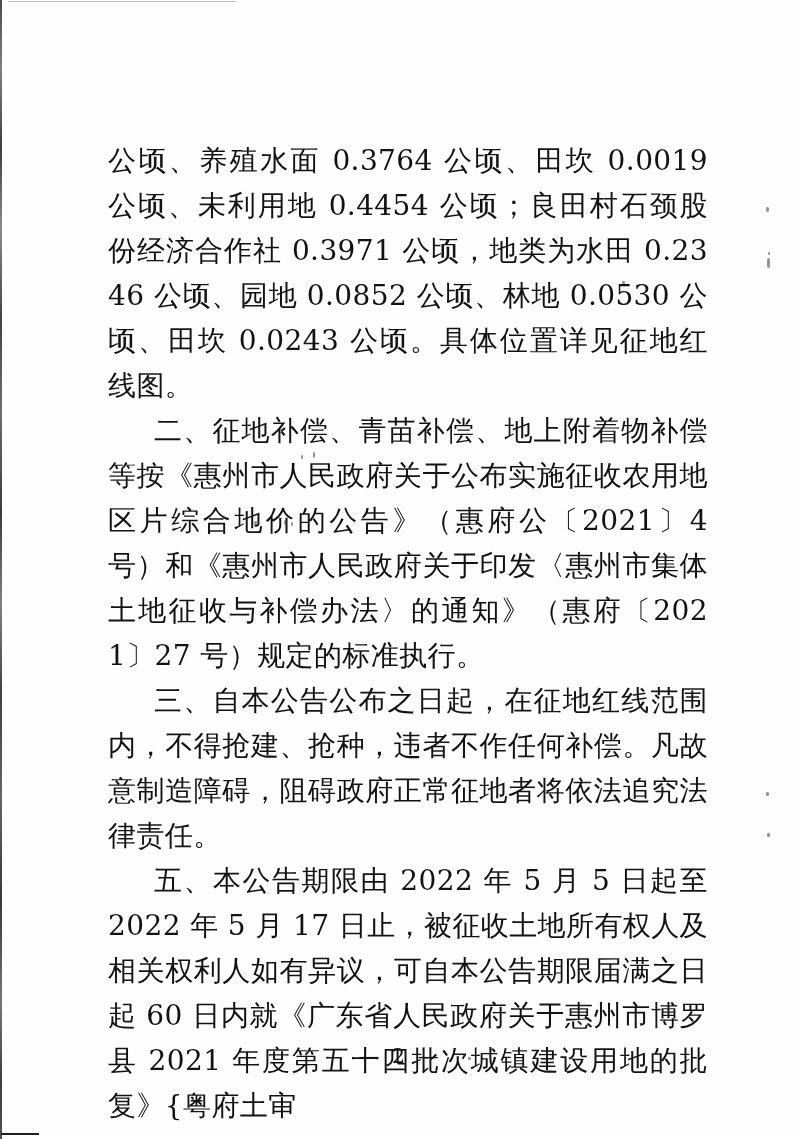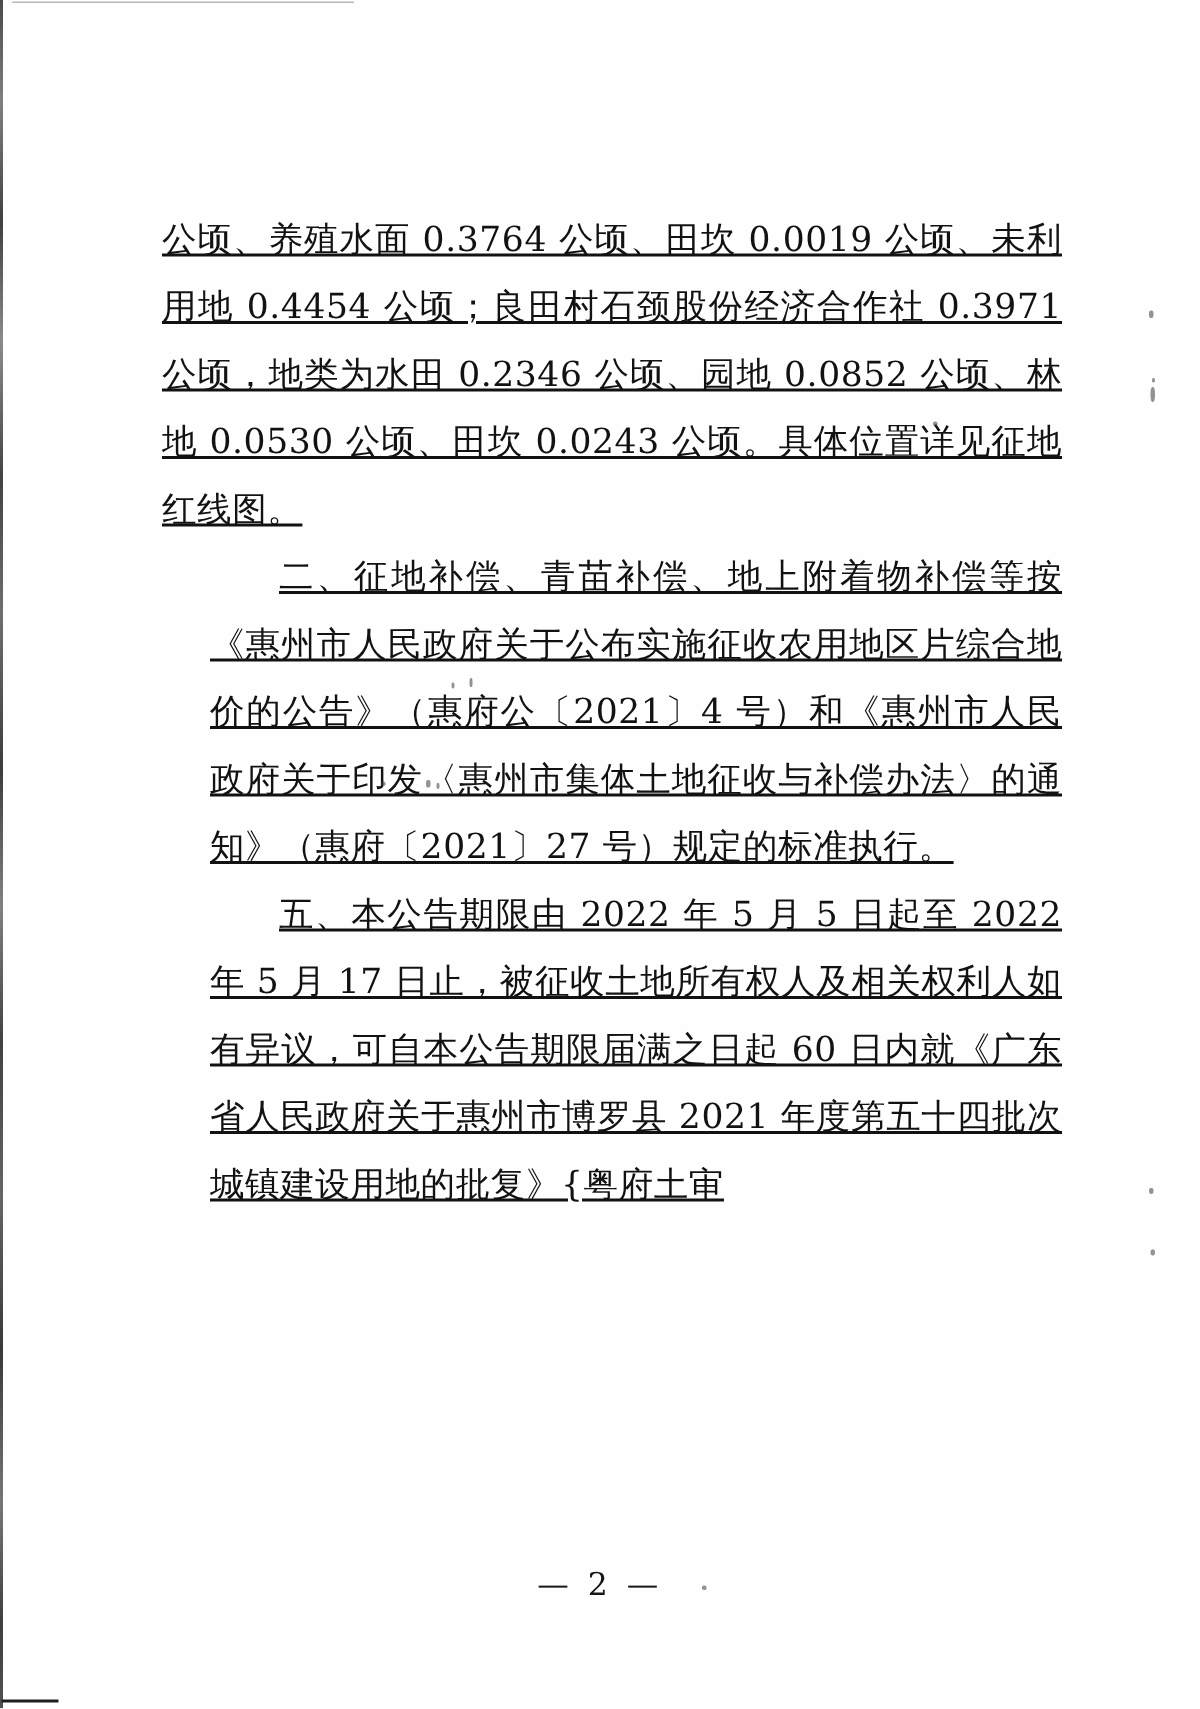--- a/index.html
+++ b/index.html
@@ -51,32 +51,30 @@
 
   
   .doc-body {
     position: absolute;
     left: 108px;
     top: 138px;
     width: 600px;
   }
   .para {
     margin: 0 0 0 0;
-    font-size: 23px;
+    font-size: 28px;
     line-height: 45px;
     letter-spacing: .4px;
     text-align: justify;
     text-justify: inter-character;
     word-break: break-all;
     color: #121212;
-    text-decoration: underline;
   }
   .para.indent {
     text-indent: 46px;
-    margin-left: 32px;
   }
 
   
   .speck {
     position: absolute;
     background: #3a3a3a;
     border-radius: 40%;
     opacity: .55;
   }
 
@@ -98,20 +96,21 @@
 
 <div id="page">
 
   <div class="scan-edge-left"></div>
   <div class="scan-edge-top"></div>
   <div class="scan-edge-bottom"></div>
 
   <div class="doc-body">
     <p class="para">公顷、养殖水面 0.3764 公顷、田坎 0.0019 公顷、未利用地 0.4454 公顷；良田村石颈股份经济合作社 0.3971 公顷，地类为水田 0.2346 公顷、园地 0.0852 公顷、林地 0.0530 公顷、田坎 0.0243 公顷。具体位置详见征地红线图。</p>
     <p class="para indent">二、征地补偿、青苗补偿、地上附着物补偿等按《惠州市人民政府关于公布实施征收农用地区片综合地价的公告》（惠府公〔2021〕4 号）和《惠州市人民政府关于印发〈惠州市集体土地征收与补偿办法〉的通知》（惠府〔2021〕27 号）规定的标准执行。</p>
+    <p class="para indent">三、自本公告公布之日起，在征地红线范围内，不得抢建、抢种，违者不作任何补偿。凡故意制造障碍，阻碍政府正常征地者将依法追究法律责任。</p>
     <p class="para indent">五、本公告期限由 2022 年 5 月 5 日起至 2022 年 5 月 17 日止，被征收土地所有权人及相关权利人如有异议，可自本公告期限届满之日起 60 日内就《广东省人民政府关于惠州市博罗县 2021 年度第五十四批次城镇建设用地的批复》{粤府土审</p>
   </div>
 
   <div class="speck" style="left:766px; top:207px; width:3px; height:5px;"></div>
   <div class="speck" style="left:767px; top:258px; width:3px; height:10px;"></div>
   <div class="speck" style="left:768px; top:252px; width:2px; height:3px;"></div>
   <div class="speck" style="left:622px; top:281px; width:3px; height:3px;"></div>
   <div class="speck" style="left:301px; top:455px; width:2px; height:4px;"></div>
   <div class="speck" style="left:313px; top:452px; width:2px; height:6px;"></div>
   <div class="speck" style="left:254px; top:521px; width:3px; height:3px;"></div>

